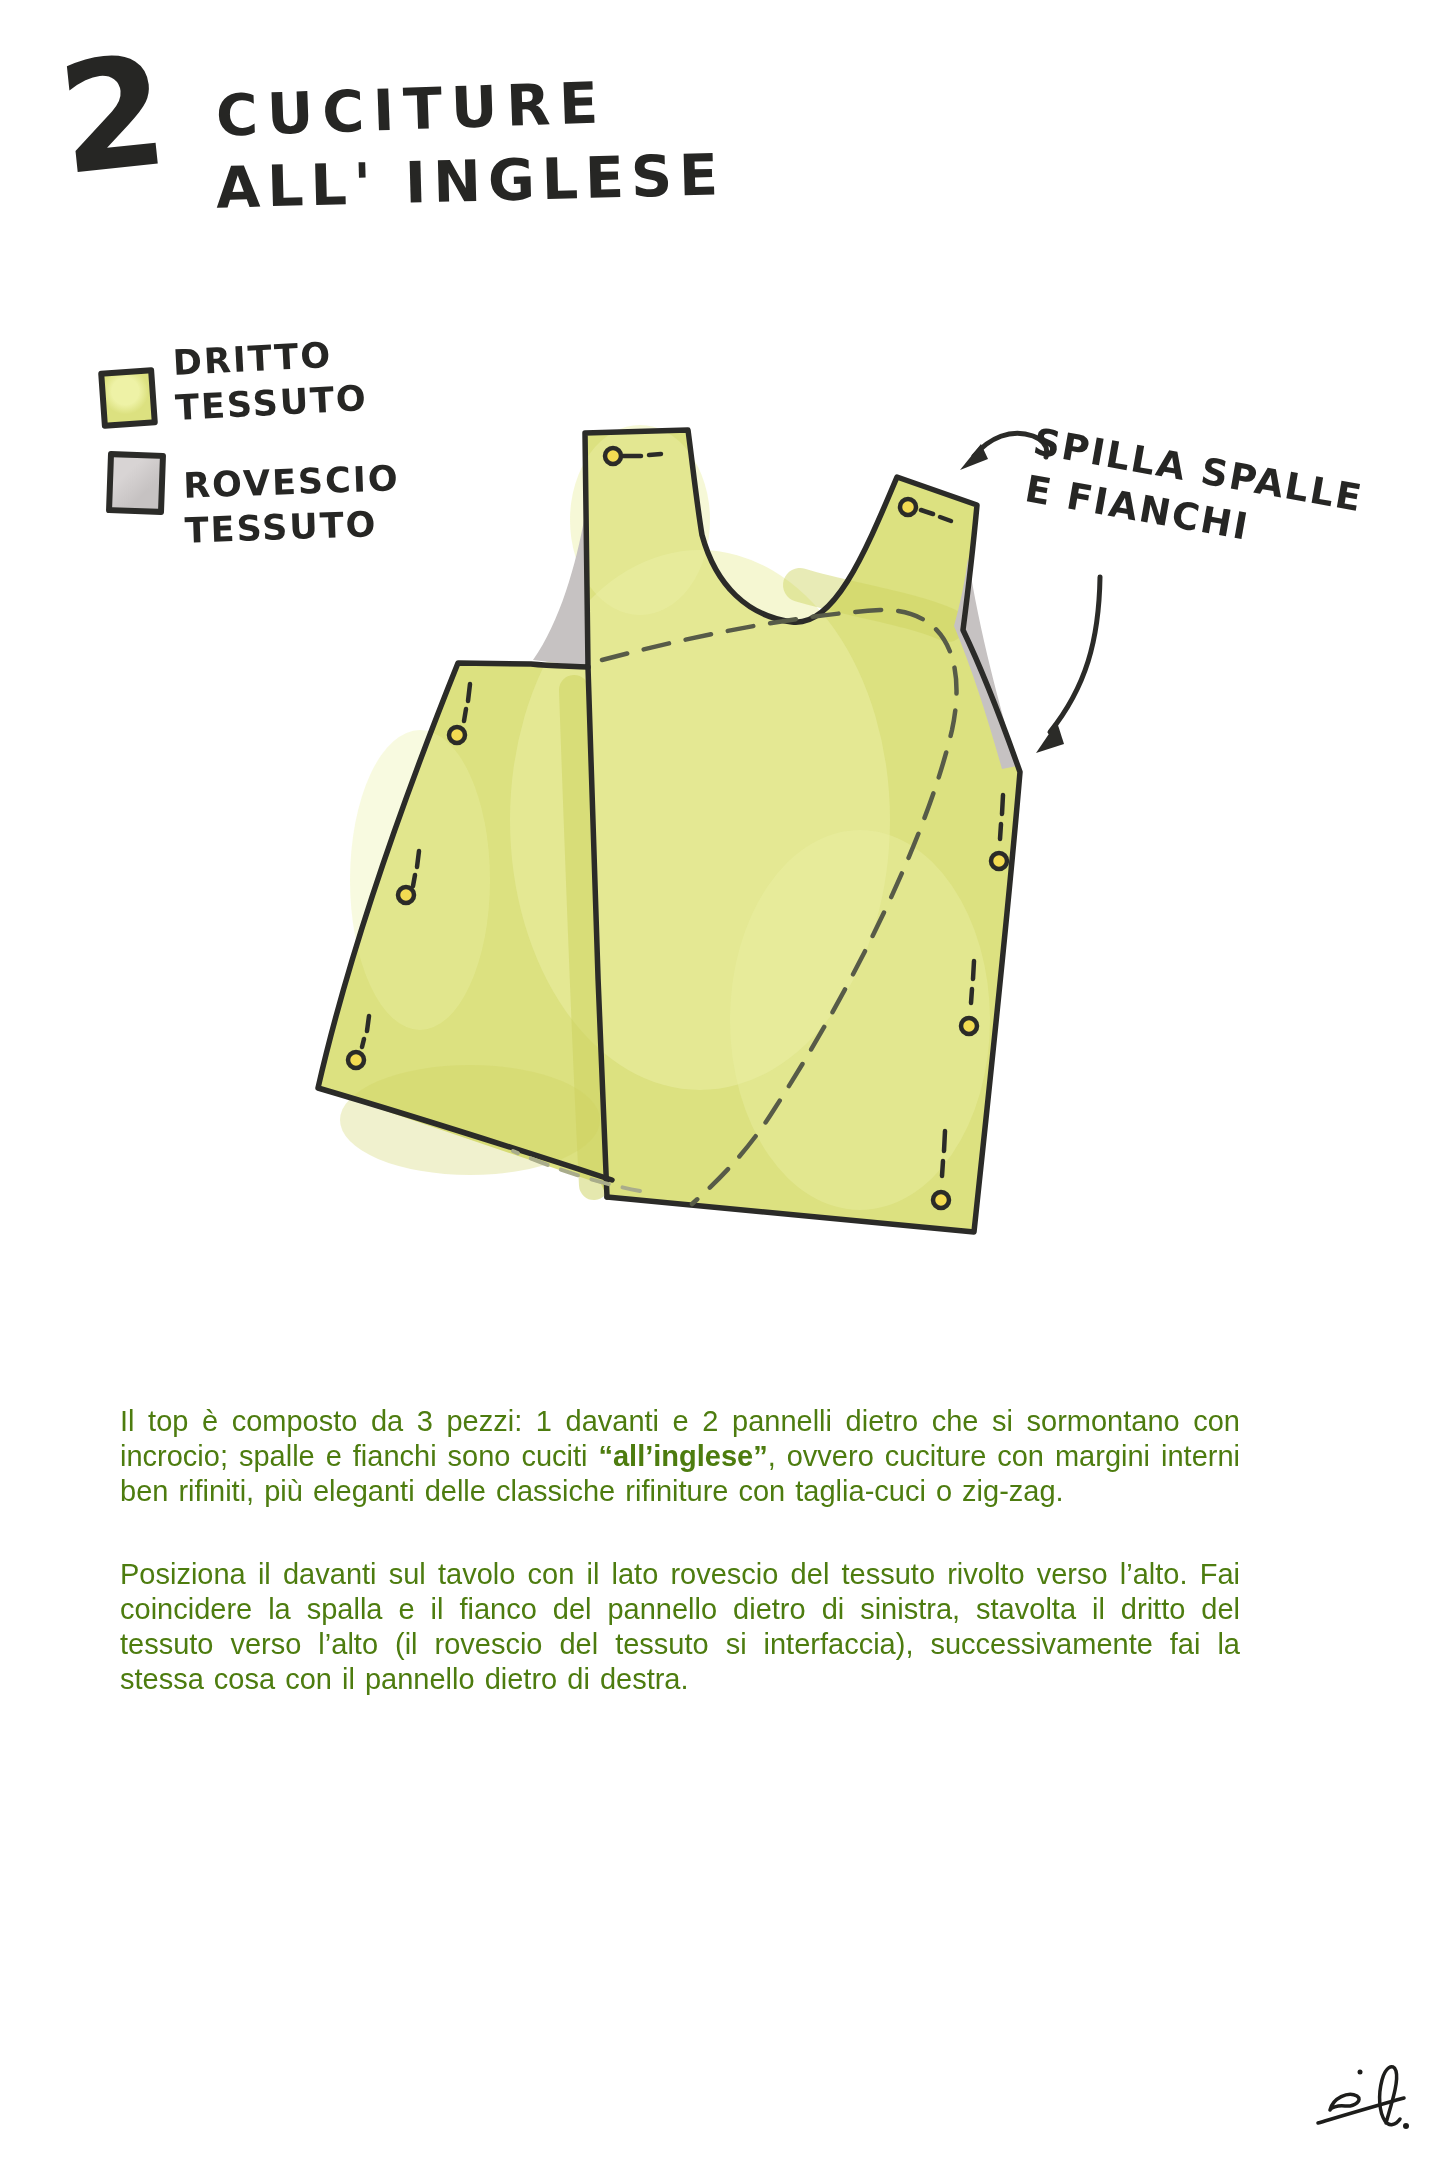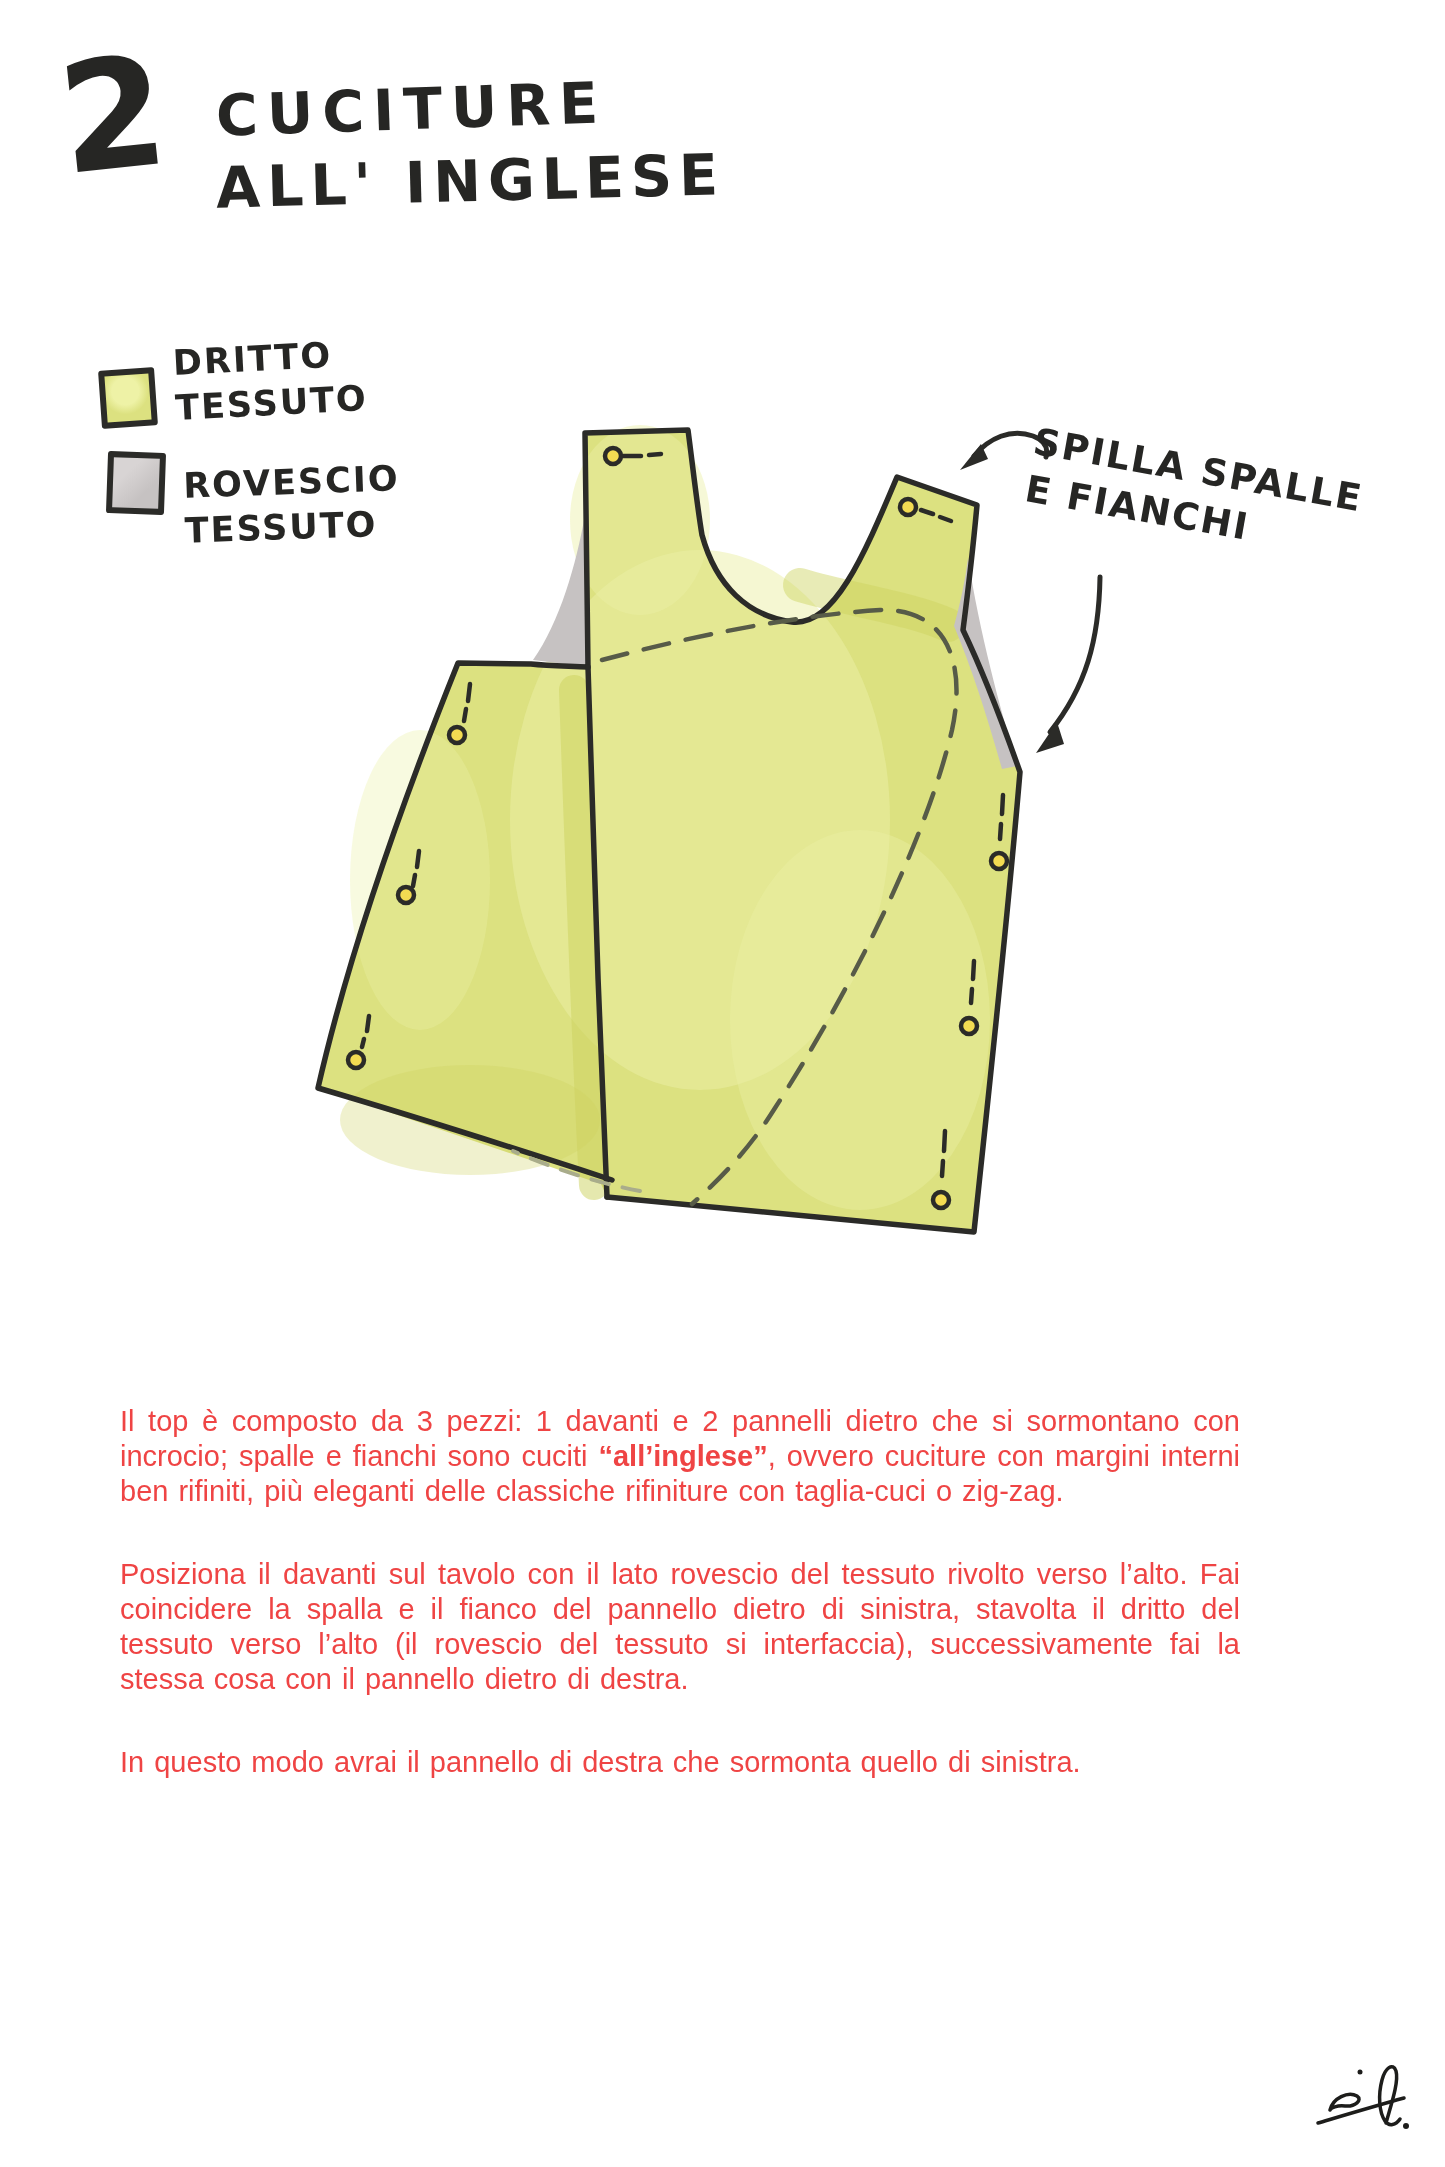--- a/index.html
+++ b/index.html
@@ -26,21 +26,21 @@
     background:linear-gradient(135deg, #d8d4d4 0 30%, transparent 70%);}
   .legend-label{position:absolute;font-size:35px;line-height:45px;letter-spacing:2px;white-space:nowrap;}
   .legend-label-1{left:174px;top:336px;transform:rotate(-3deg);}
   .legend-label-2{left:184px;top:460px;transform:rotate(-2deg);}
   .annotation{
     position:absolute;left:1038px;top:418px;font-size:37px;line-height:48px;
     letter-spacing:2px;transform:rotate(10deg);transform-origin:left top;white-space:nowrap;
   }
   .bodytext{
     position:absolute;left:120px;top:1404px;width:1120px;
-    font-size:29px;line-height:35px;color:#ef4444;text-align:justify;word-spacing:2px;
+    font-size:29px;line-height:35px;color:#4d7c0f;text-align:justify;word-spacing:2px;
   }
   .bodytext p{margin:0 0 48px 0;}
   .bodytext p:last-child{margin-bottom:0;}
   .pin line{stroke:#2b2b28;stroke-width:4.5;stroke-linecap:round;}
   .pin circle{stroke:#2b2b28;stroke-width:4.5;fill:#f3db52;}
   .outline{stroke:#2b2b28;stroke-width:5.5;fill:none;stroke-linecap:round;stroke-linejoin:round;}
   .arrowline{stroke:#2b2b28;stroke-width:5;fill:none;stroke-linecap:round;}
   .arrowhead{fill:#2b2b28;stroke:none;}
   .sig{stroke:#1d1d1b;stroke-width:3.5;fill:none;stroke-linecap:round;}
 </style>
@@ -162,16 +162,15 @@
   </div>
 
   <div class="hand annotation">
     <div>SPILLA SPALLE</div>
     <div>E FIANCHI</div>
   </div>
 
   <div class="bodytext">
     <p><span>Il top è composto da 3 pezzi: 1 davanti e 2 pannelli dietro che si sormontano con incrocio; spalle e fianchi sono cuciti </span><strong>“all’inglese”</strong><span>, ovvero cuciture con margini interni ben rifiniti, più eleganti delle classiche rifiniture con taglia-cuci o zig-zag.</span></p>
     <p>Posiziona il davanti sul tavolo con il lato rovescio del tessuto rivolto verso l’alto. Fai coincidere la spalla e il fianco del pannello dietro di sinistra, stavolta il dritto del tessuto verso l’alto (il rovescio del tessuto si interfaccia), successivamente fai la stessa cosa con il pannello dietro di destra.</p>
-    <p>In questo modo avrai il pannello di destra che sormonta quello di sinistra.</p>
   </div>
 
 </div>
 
 </body></html>

